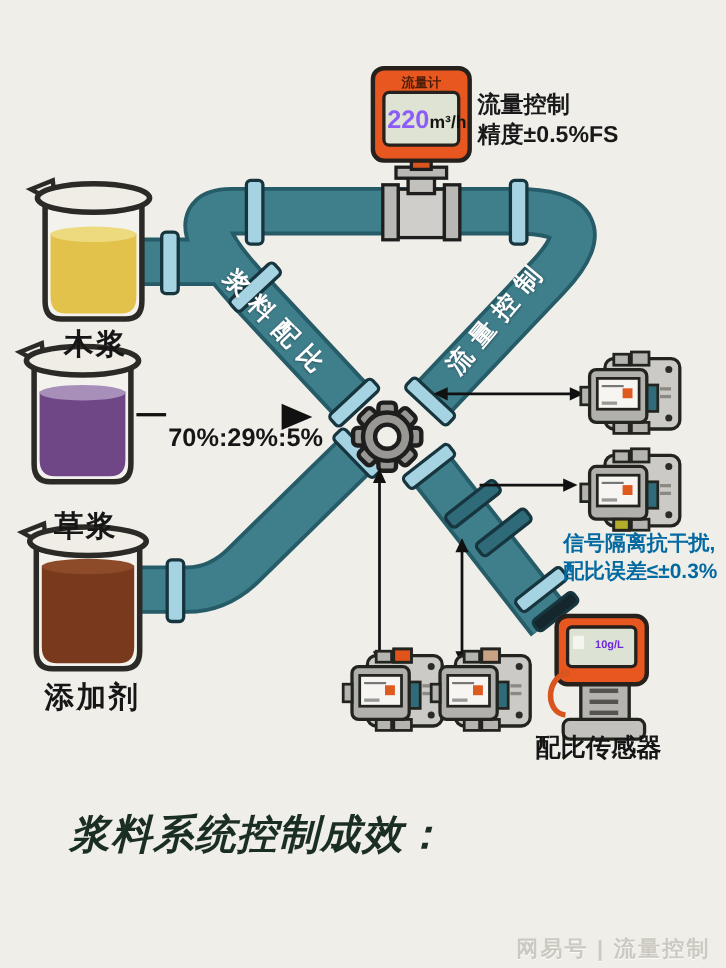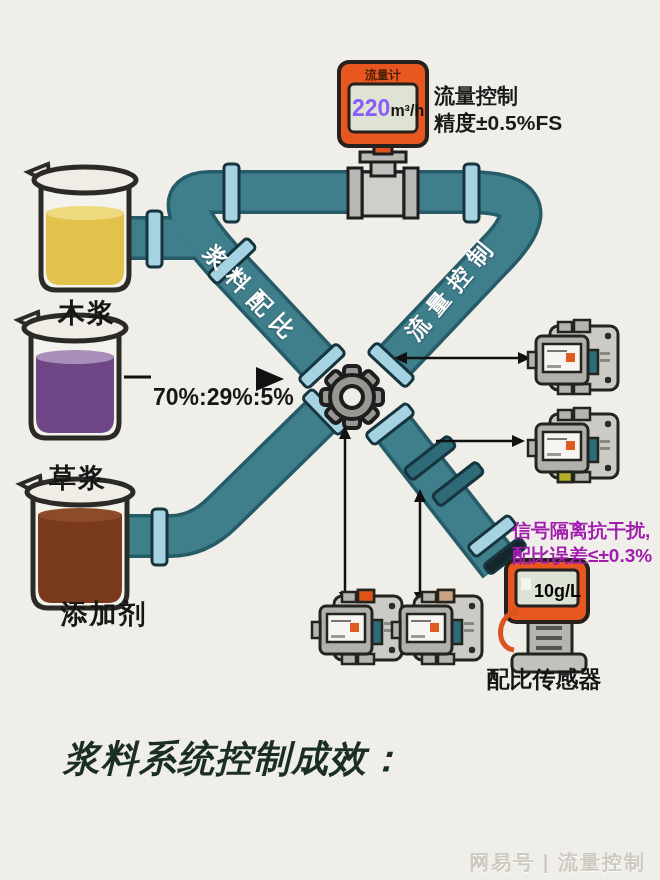--- a/index.html
+++ b/index.html
@@ -7,23 +7,23 @@
   .stage{position:relative;width:660px;height:768px;background:#efeee9;}
   svg{position:absolute;left:0;top:0;}
   .label{position:absolute;color:#161616;font-weight:bold;white-space:nowrap;}
   .beaker-label{font-size:27px;letter-spacing:2px;}
   .pipe-label{color:#fff;font-size:23px;letter-spacing:9px;font-weight:bold;
               transform-origin:center;text-shadow:0 1px 2px rgba(0,0,0,.35);}
   .meter-title{font-size:12px;color:#4a1d08;text-align:center;}
   .meter-value{font-size:23px;color:#8b5cf6;}
   .meter-unit{font-size:16px;font-weight:bold;color:#14140f;}
   .note{font-size:21px;line-height:27px;color:#191919;}
-  .small-note{font-size:19px;line-height:25px;color:#a21caf;margin-top:36px;}
+  .small-note{font-size:19px;line-height:25px;color:#0369a1;}
   .ratio-text{font-size:23px;}
-  .sensor-display{font-size:18px;color:#000000;}
+  .sensor-display{font-size:10px;color:#6d28d9;}
   .headline{font-size:37px;line-height:46px;font-weight:900;color:#1b2e23;letter-spacing:1px;}
   .watermark{position:absolute;font-size:20px;font-weight:bold;color:#ccc9c0;
              text-shadow:0 1px 0 #fdfdfb;letter-spacing:2px;}
 </style>
 </head>
 <body>
 
 <div class="stage">
 
 <svg width="660" height="880" viewBox="0 0 660 880">
@@ -185,21 +185,21 @@
 <div class="label" style="left:352px;top:95px;width:62px;text-align:center;">
   <span class="meter-value">220</span><span class="meter-unit">m³/h</span>
 </div>
 <div class="label note" style="left:434px;top:82px;">
   <div>流量控制</div>
   <div>精度±0.5%FS</div>
 </div>
 
 <div class="label beaker-label" style="left:87px;top:295px;transform:translateX(-50%);">木浆</div>
 <div class="label beaker-label" style="left:78px;top:460px;transform:translateX(-50%);">草浆</div>
-<div class="label beaker-label" style="left:84px;top:596px;transform:translateX(-50%);margin-left:20px;">添加剂</div>
+<div class="label beaker-label" style="left:84px;top:616px;transform:translateX(-50%);">添加剂</div>
 
 <div class="label ratio-text" style="left:153px;top:364px;margin-top:20px;">70%:29%:5%</div>
 
 <div class="label pipe-label" style="left:252px;top:295px;transform:translate(-50%,-50%) rotate(46deg);">浆料配比</div>
 <div class="label pipe-label" style="left:452px;top:288px;transform:translate(-50%,-50%) rotate(-50deg);">流量控制</div>
 
 <div class="label small-note" style="left:512px;top:482px;">
   <div>信号隔离抗干扰,</div>
   <div>配比误差≤±0.3%</div>
 </div>

